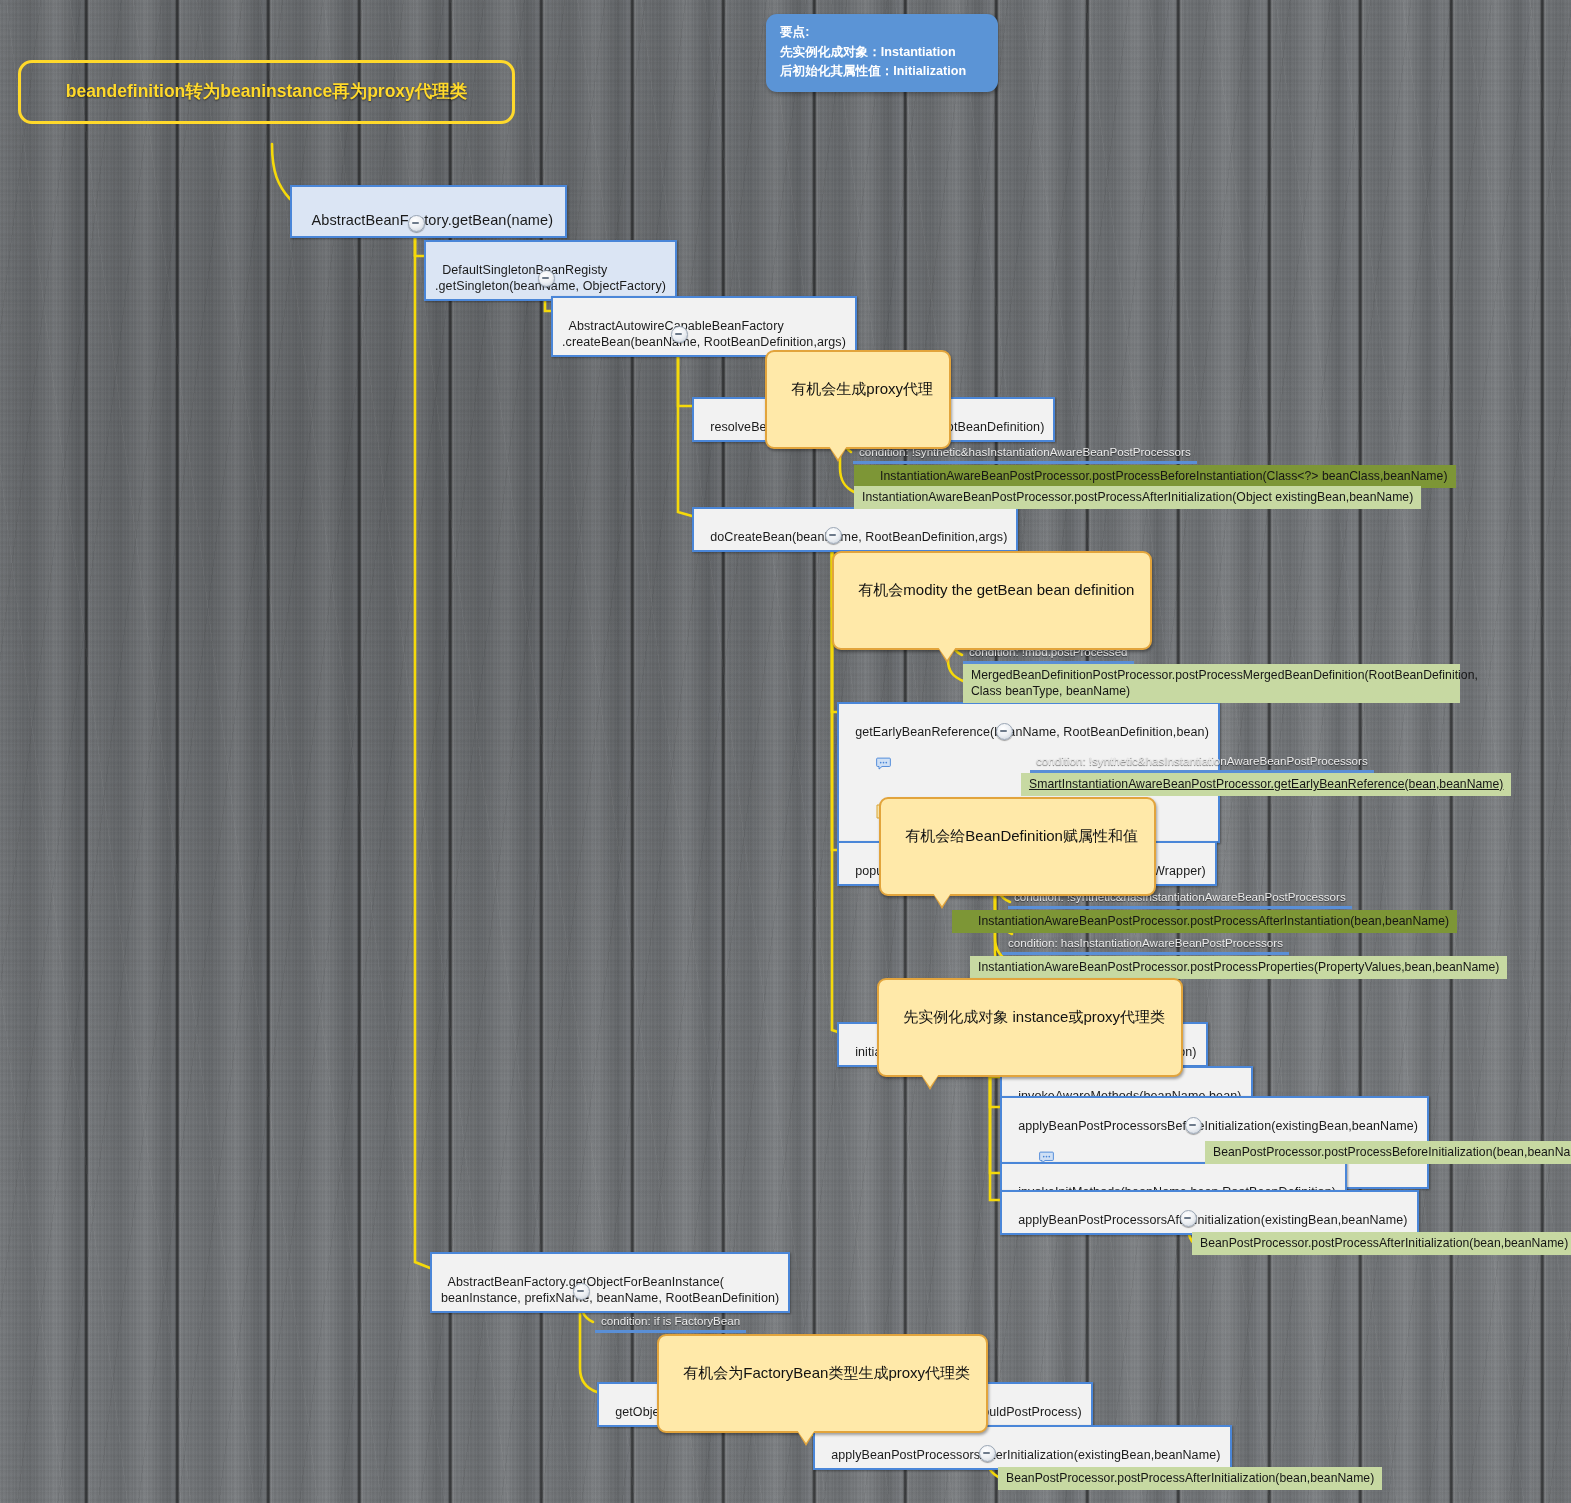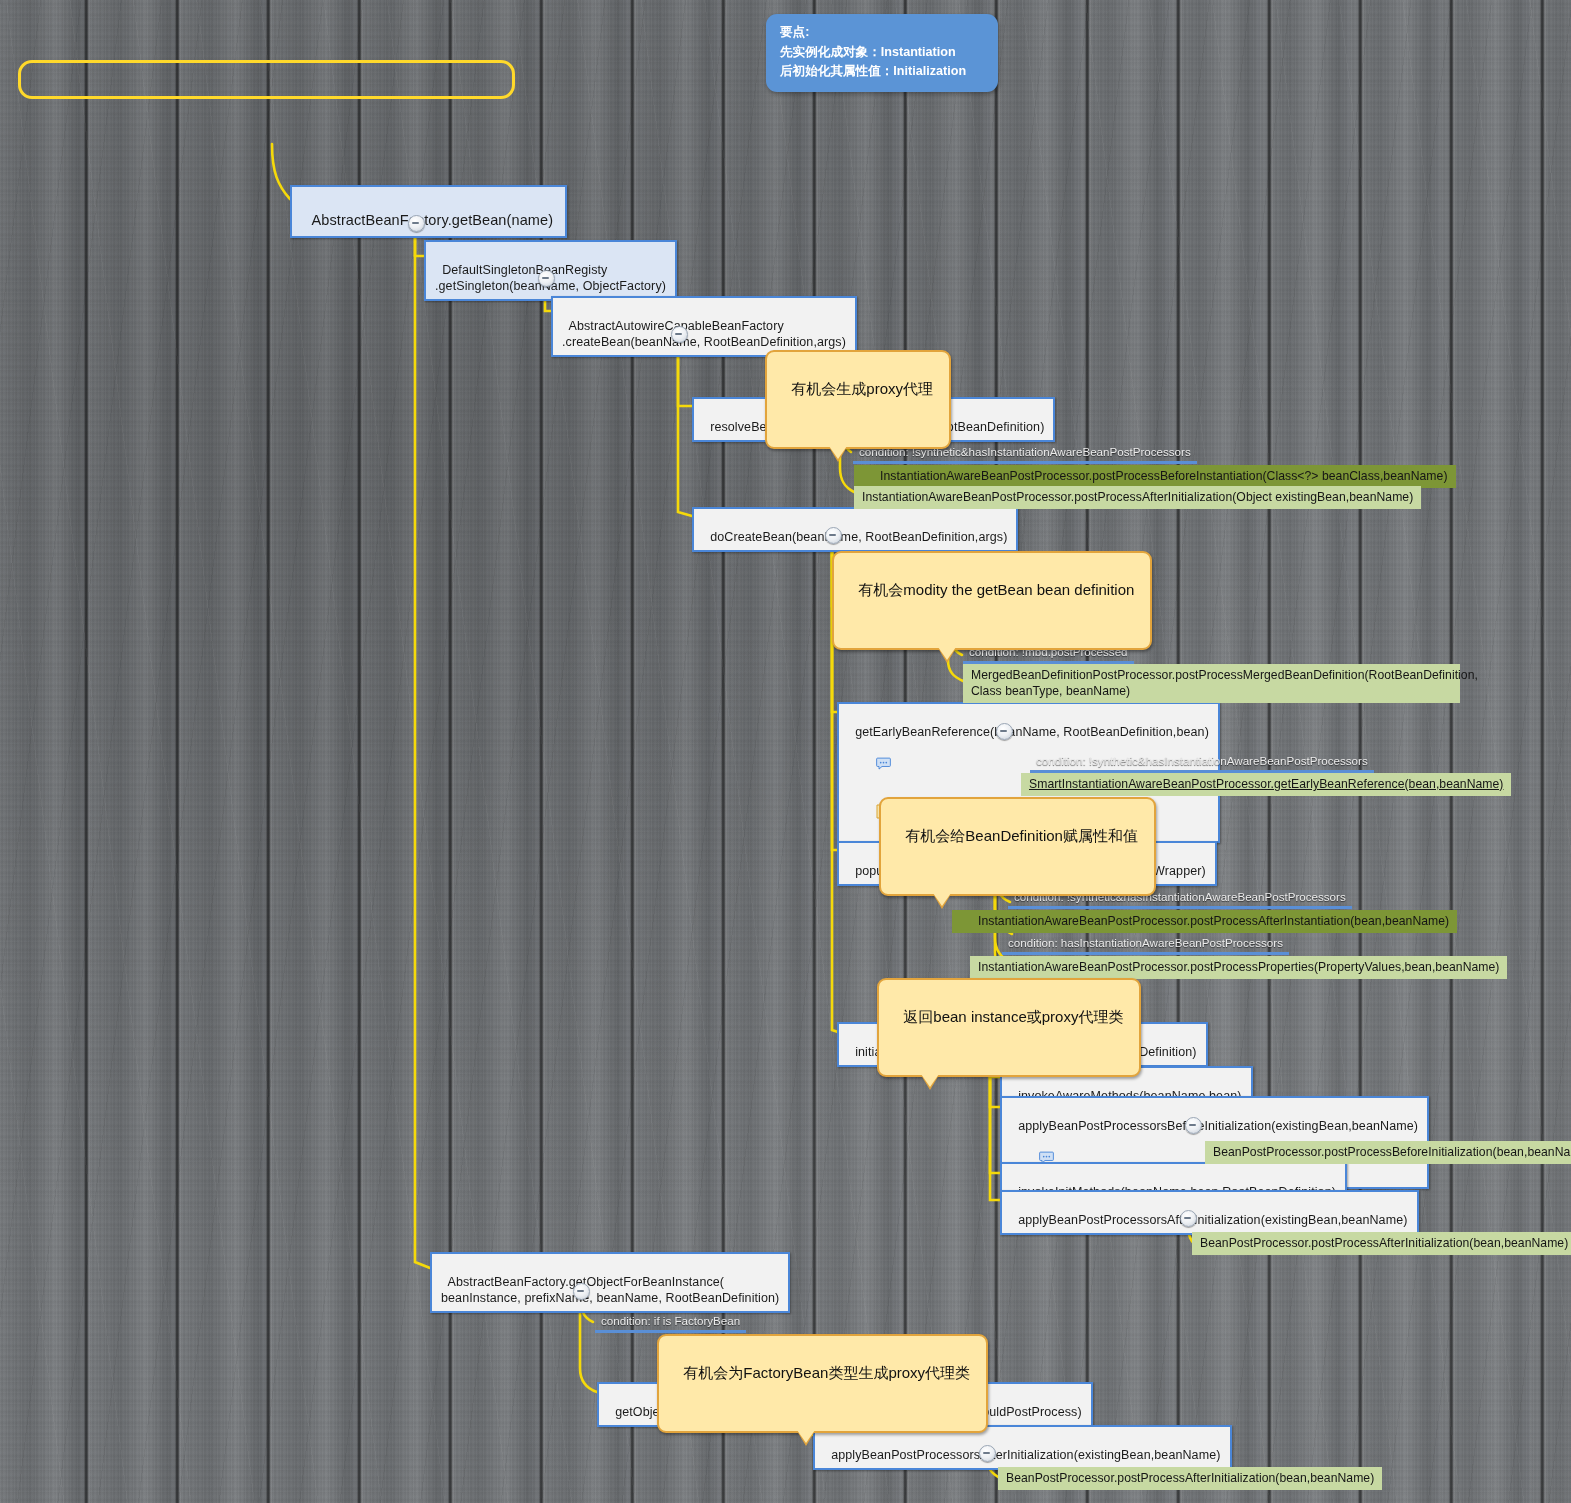--- a/index.html
+++ b/index.html
@@ -208,20 +208,21 @@
     <path d="M580,1290 C580,1312 584,1318 593,1322"></path>
     <path d="M580,1290 L580,1368 C580,1382 588,1389 597,1392"></path>
 
     <path d="M800,1409 C800,1425 806,1431 815,1436"></path>
 
     <path d="M986,1452 C986,1468 991,1473 1000,1478"></path>
   </g>
 </svg>
 
 <div id="title">
+  <div>beandefinition转为beaninstance再为proxy代理类</div>
 </div>
 
 <div id="legend">要点:
 先实例化成对象：Instantiation
 后初始化其属性值：Initialization</div>
 
 <div class="node blue big" style="left:290px; top:185px;">
   <span>AbstractBeanFactory.getBean(name)</span>
 </div>
 <div class="knob" style="left:408px; top:215px;"></div>
@@ -358,21 +359,21 @@
   <span class="tail" style="left:104px;"></span>
 </div>
 
 <div class="callout" style="left:879px; top:797px;">
   <span>有机会给BeanDefinition赋属性和值</span>
   <span class="tail-b" style="left:52px;"></span>
   <span class="tail" style="left:52px;"></span>
 </div>
 
 <div class="callout" style="left:877px; top:978px;">
-  <span>返回bean instance或proxy代理类</span>
+  <span>先实例化成对象 instance或proxy代理类</span>
   <span class="tail-b" style="left:42px;"></span>
   <span class="tail" style="left:42px;"></span>
 </div>
 
 <div class="callout" style="left:657px; top:1334px;">
   <span>有机会为FactoryBean类型生成proxy代理类</span>
   <span class="tail-b" style="left:138px;"></span>
   <span class="tail" style="left:138px;"></span>
 </div>
 

